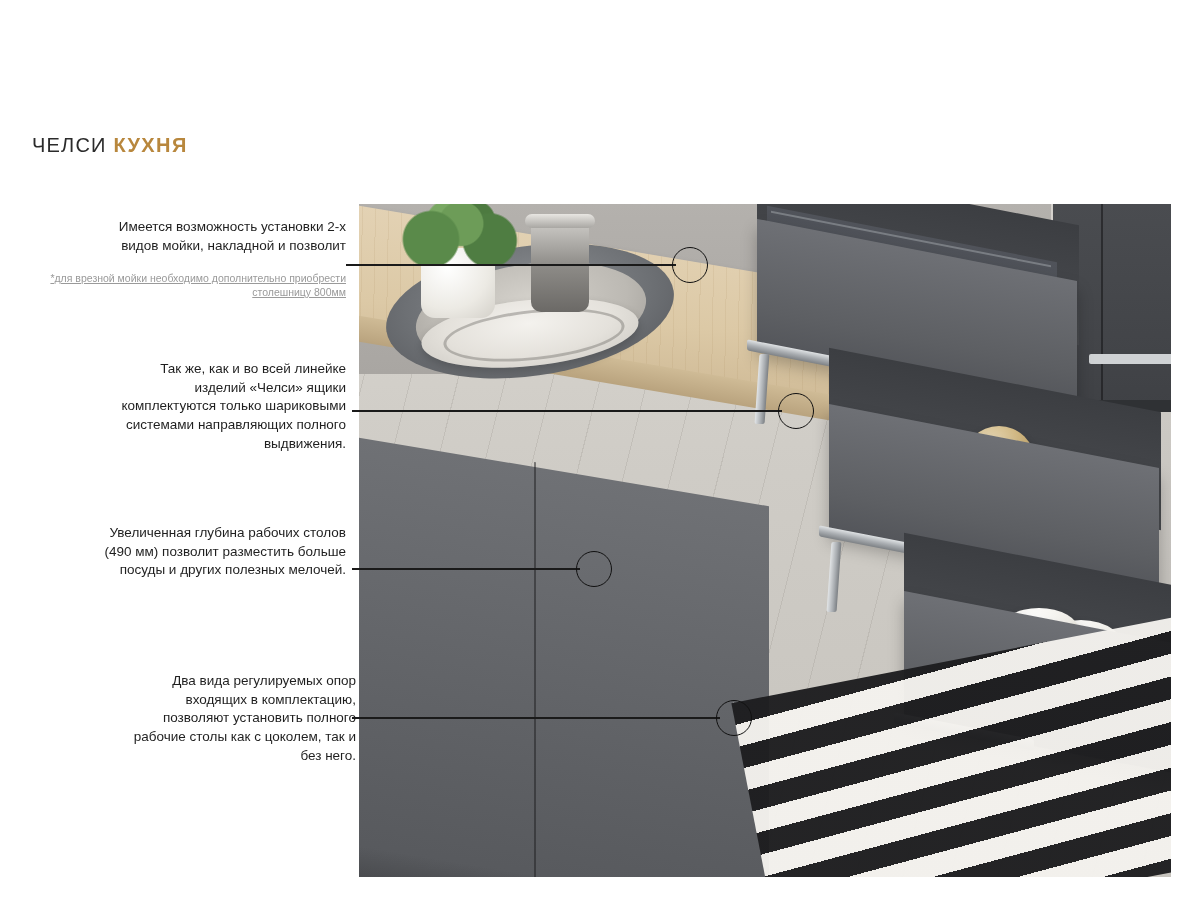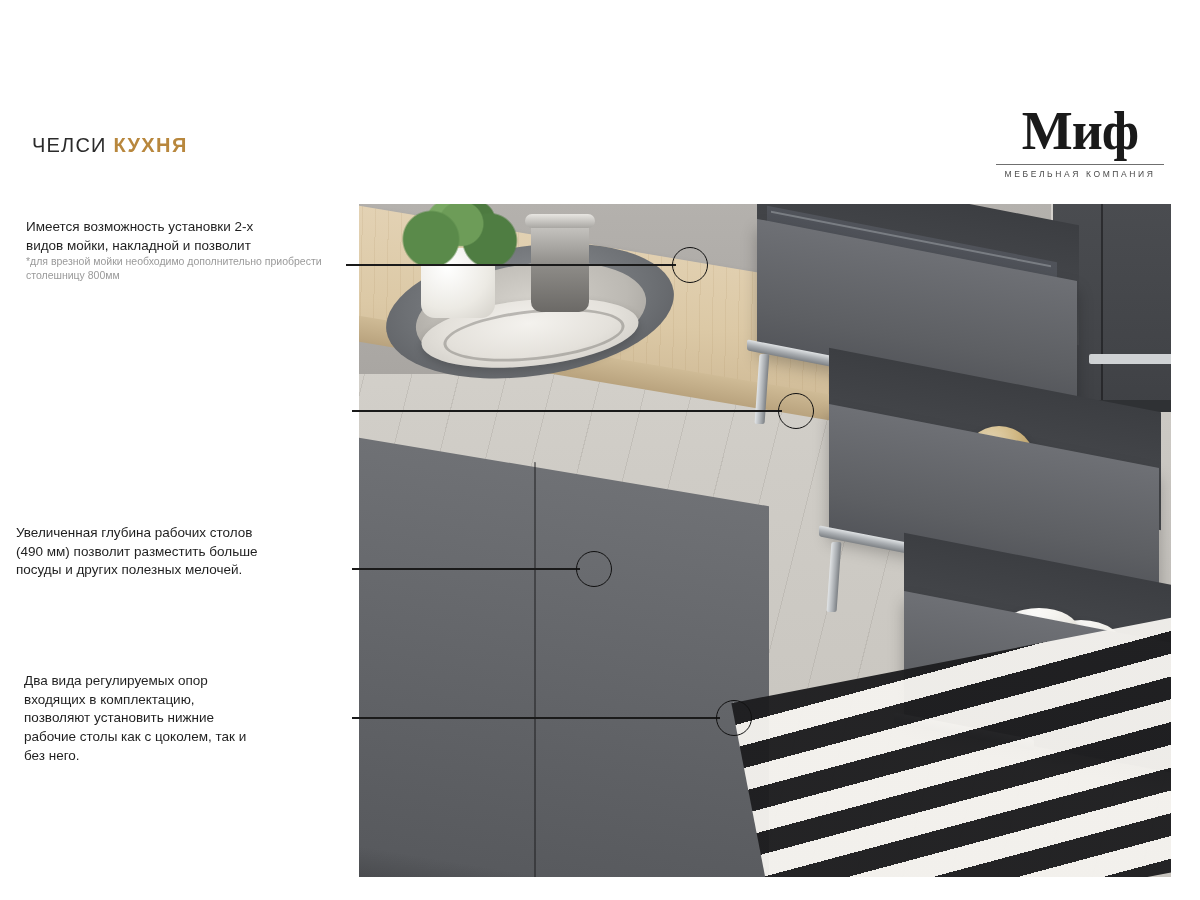--- a/index.html
+++ b/index.html
@@ -358,35 +358,36 @@
     pointer-events: none;
     user-select: none;
   }
 
   
   .callout {
     position: absolute;
     font-size: 13.5px;
     line-height: 1.38;
     color: #1f1f1f;
-    text-align: left;
+    text-align: right;
   }
   .callout b { font-weight: 400; }
   .callout .note {
     display: block;
-    margin-top: 0;
+    margin-top: 17px;
     font-size: 10.5px;
     line-height: 1.32;
     color: #9a9a9a;
+    text-decoration: underline;
   }
 
   .c1 { left: 26px; top: 218px; width: 320px; }
   .c2 { left: 26px; top: 360px; width: 320px; }
   .c3 { left: 16px; top: 524px; width: 330px; }
-  .c4 { left: 24px; top: 672px; width: 320px; }
+  .c4 { left: 36px; top: 672px; width: 320px; }
 
   .leader {
     position: absolute;
     height: 1.6px;
     background: #1a1a1a;
   }
   .l1 { left: 346px; top: 264px; width: 330px; }
   .l2 { left: 352px; top: 410px; width: 430px; }
   .l3 { left: 352px; top: 568px; width: 228px; }
   .l4 { left: 352px; top: 717px; width: 368px; }
@@ -405,25 +406,20 @@
 </style>
 </head>
 <body>
 
 <div class="page">
 
   <div class="title">
     <span>ЧЕЛСИ </span><span class="accent">КУХНЯ</span>
   </div>
 
-  <div class="logo">
-    <div class="logo-mark">Миф</div>
-    <div class="logo-rule"></div>
-    <div class="logo-sub">МЕБЕЛЬНАЯ КОМПАНИЯ</div>
-  </div>
 
   <div class="photo">
     <div class="floor">
       <div class="floor-planks"></div>
     </div>
     <div class="wall-back"></div>
     <div class="wall-right"></div>
 
     <div class="upper-cab"></div>
     <div class="upper-cab-seam"></div>
@@ -493,28 +489,35 @@
 
   <div class="leader l4"></div>
   <div class="dot d4"></div>
 
   <div class="callout c1">
     <span>Имеется возможность установки 2-х</span><br>
     <span>видов мойки, <b>накладной</b> и <b>позволит</b></span>
     <span class="note">*для врезной мойки необходимо дополнительно приобрести столешницу 800мм</span>
   </div>
 
+  <div class="callout c2">
+    <span>Так же, как и во всей линейке</span><br>
+    <span>изделий «Челси» ящики</span><br>
+    <span>комплектуются только <b>шариковыми</b></span><br>
+    <span><b>системами направляющих</b> полного</span><br>
+    <span>выдвижения.</span>
+  </div>
 
   <div class="callout c3">
     <span>Увеличенная <b>глубина рабочих столов</b></span><br>
     <span>(490 мм) позволит разместить больше</span><br>
     <span>посуды  и других полезных мелочей.</span>
   </div>
 
   <div class="callout c4">
     <b>Два вида регулируемых опор</b><br>
     <span>входящих в  комплектацию,</span><br>
-    <span>позволяют установить нижние</span><br>
+    <span>позволяют установить полного</span><br>
     <span>рабочие столы как <b>с цоколем</b>, так и</span><br>
     <span>без него.</span>
   </div>
 
 </div>
 
 </body></html>

